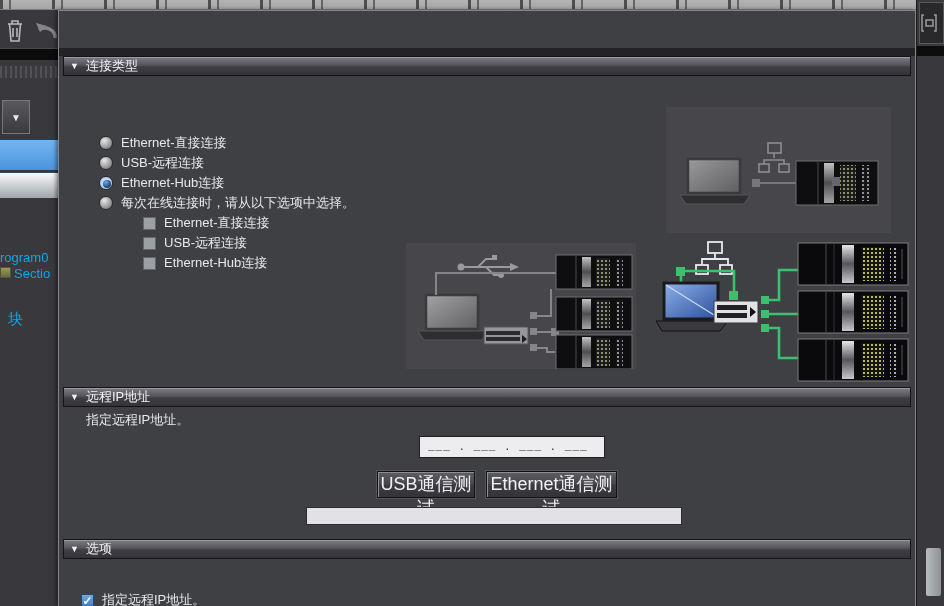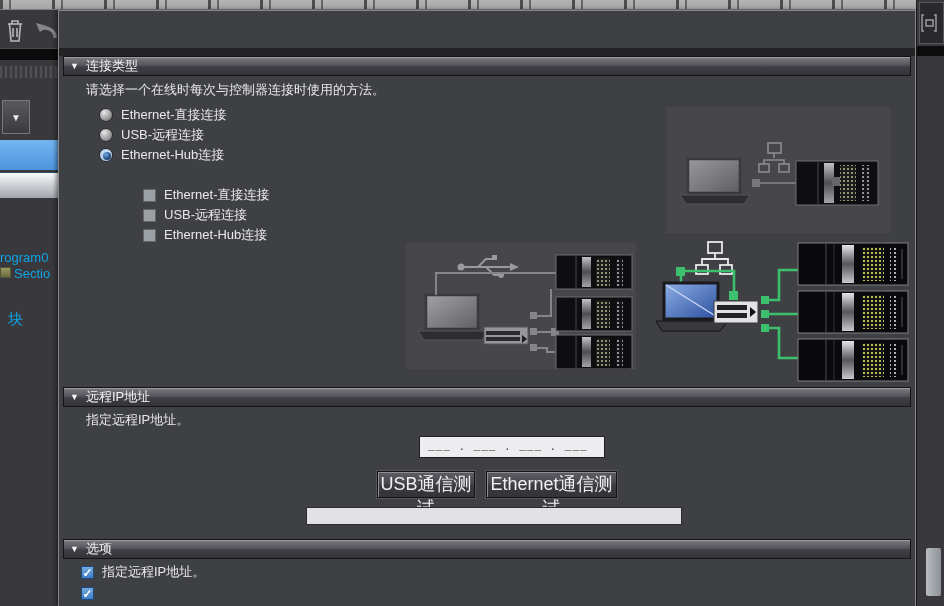--- a/index.html
+++ b/index.html
@@ -52,21 +52,21 @@
   #title-sep { left:0; top:37px; width:100%; height:8px; background:#232326; }
 
   .section-header { left:4px; width:848px; height:20px;
     background:linear-gradient(#7c7c82 0%,#55555b 45%,#3e3e44 55%,#333339 100%);
     border:1px solid #141416; box-shadow:inset 0 1px 0 #9b9ba2;
     display:flex; align-items:center; color:#f2f2f4; font-size:13px; }
   .section-header .tri { font-size:9px; margin:0 7px 0 6px; }
 
   .instr { color:#e6e6e8; font-size:13px; white-space:nowrap; }
 
-  .radio-row, .chk-row { display:flex; align-items:center; height:18px; }
+  .radio-row, .chk-row { display:flex; align-items:center; height:18px;margin-top:28px; }
   .radio { width:14px; height:14px; border-radius:50%;
     background:radial-gradient(circle at 35% 30%, #e8e8e8, #8d8d90 70%, #6a6a6e);
     border:1px solid #2c2c2e; }
   .radio.selected { background:radial-gradient(circle at 50% 40%, #cfe2f6, #a8c9ec);
     position:relative; }
   .radio.selected::after { content:""; position:absolute; left:3px; top:3px; width:8px; height:8px;
     border-radius:50%; background:radial-gradient(circle at 35% 30%, #6fa8e8, #16325e 80%); }
   .radio-row .lbl, .chk-row .lbl { color:#e8e8ea; font-size:13px; margin-left:8px; white-space:nowrap; }
   .chk { width:13px; height:13px; background:#9aa0a4; border:1px solid #66666a; }
   .chk.checked { background:linear-gradient(#74aade,#3f7ec5); border:1px solid #1d4a7c;
@@ -135,33 +135,36 @@
 </div>
 
 <div id="dialog" class="abs">
 
   <div id="title-sep" class="abs"></div>
 
   <div class="section-header abs" style="top:45px">
     <span class="tri">▼</span>
     <span>连接类型</span>
   </div>
-  <div class="instr abs" style="left:27px;top:70px">请选择一个在线时每次与控制器连接时使用的方法。</div>
 
   <div class="radio-row abs" style="left:40px;top:95px">
     <span class="radio"></span>
     <span class="lbl">Ethernet-直接连接</span>
   </div>
   <div class="radio-row abs" style="left:40px;top:115px">
     <span class="radio"></span>
     <span class="lbl">USB-远程连接</span>
   </div>
   <div class="radio-row abs" style="left:40px;top:135px">
     <span class="radio selected"></span>
     <span class="lbl">Ethernet-Hub连接</span>
+  </div>
+  <div class="radio-row abs" style="left:40px;top:155px">
+    <span class="radio"></span>
+    <span class="lbl">每次在线连接时，请从以下选项中选择。</span>
   </div>
 
   <div class="chk-row abs" style="left:84px;top:175px">
     <span class="chk"></span>
     <span class="lbl">Ethernet-直接连接</span>
   </div>
   <div class="chk-row abs" style="left:84px;top:195px">
     <span class="chk"></span>
     <span class="lbl">USB-远程连接</span>
   </div>

